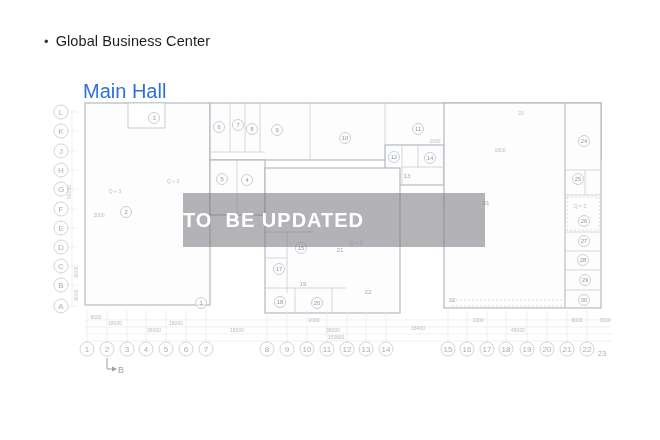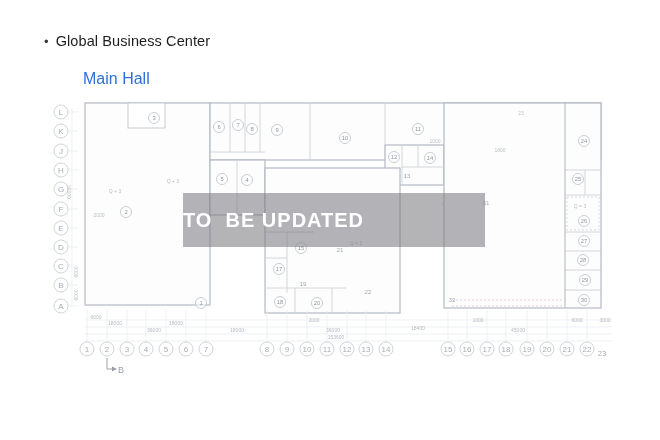--- a/index.html
+++ b/index.html
@@ -1,21 +1,21 @@
 <!DOCTYPE html>
 <html><head>
 <meta charset="utf-8">
 <style>
   html,body{margin:0;padding:0;background:#fff;}
   .stage{position:relative;width:660px;height:440px;background:#ffffff;overflow:hidden;
          font-family:"Liberation Sans","DejaVu Sans",sans-serif;}
   .header{position:absolute;left:44px;top:33px;display:flex;align-items:center;
           font-size:14.5px;color:#1d1d1f;letter-spacing:.1px;}
   .bullet{font-size:13px;margin-right:7px;color:#3a3a3c;}
-  .subtitle{position:absolute;left:83px;top:70px;font-size:16px;font-weight:500;
+  .subtitle{position:absolute;left:83px;top:80px;font-size:20px;font-weight:500;
             color:#2e71d6;cursor:pointer;}
   .watermark{position:absolute;left:183px;top:193px;width:302px;height:54px;
              background:rgba(118,118,124,.55);display:flex;align-items:center;
              color:#ffffff;font-size:20px;font-weight:700;letter-spacing:1px;white-space:pre;z-index:3;}
   svg{position:absolute;left:0;top:0;z-index:1;}
   svg text{font-family:"Liberation Sans","DejaVu Sans",sans-serif;}
   .block{fill:#fdfdfe;stroke:#b4bac2;stroke-width:1.2;}
   .notch{fill:#ffffff;stroke:#c0c5cc;stroke-width:0.9;}
   .wall{fill:none;stroke:#b4bac2;stroke-width:1.1;}
   .wall-thin{fill:none;stroke:#c6cbd2;stroke-width:0.8;}

